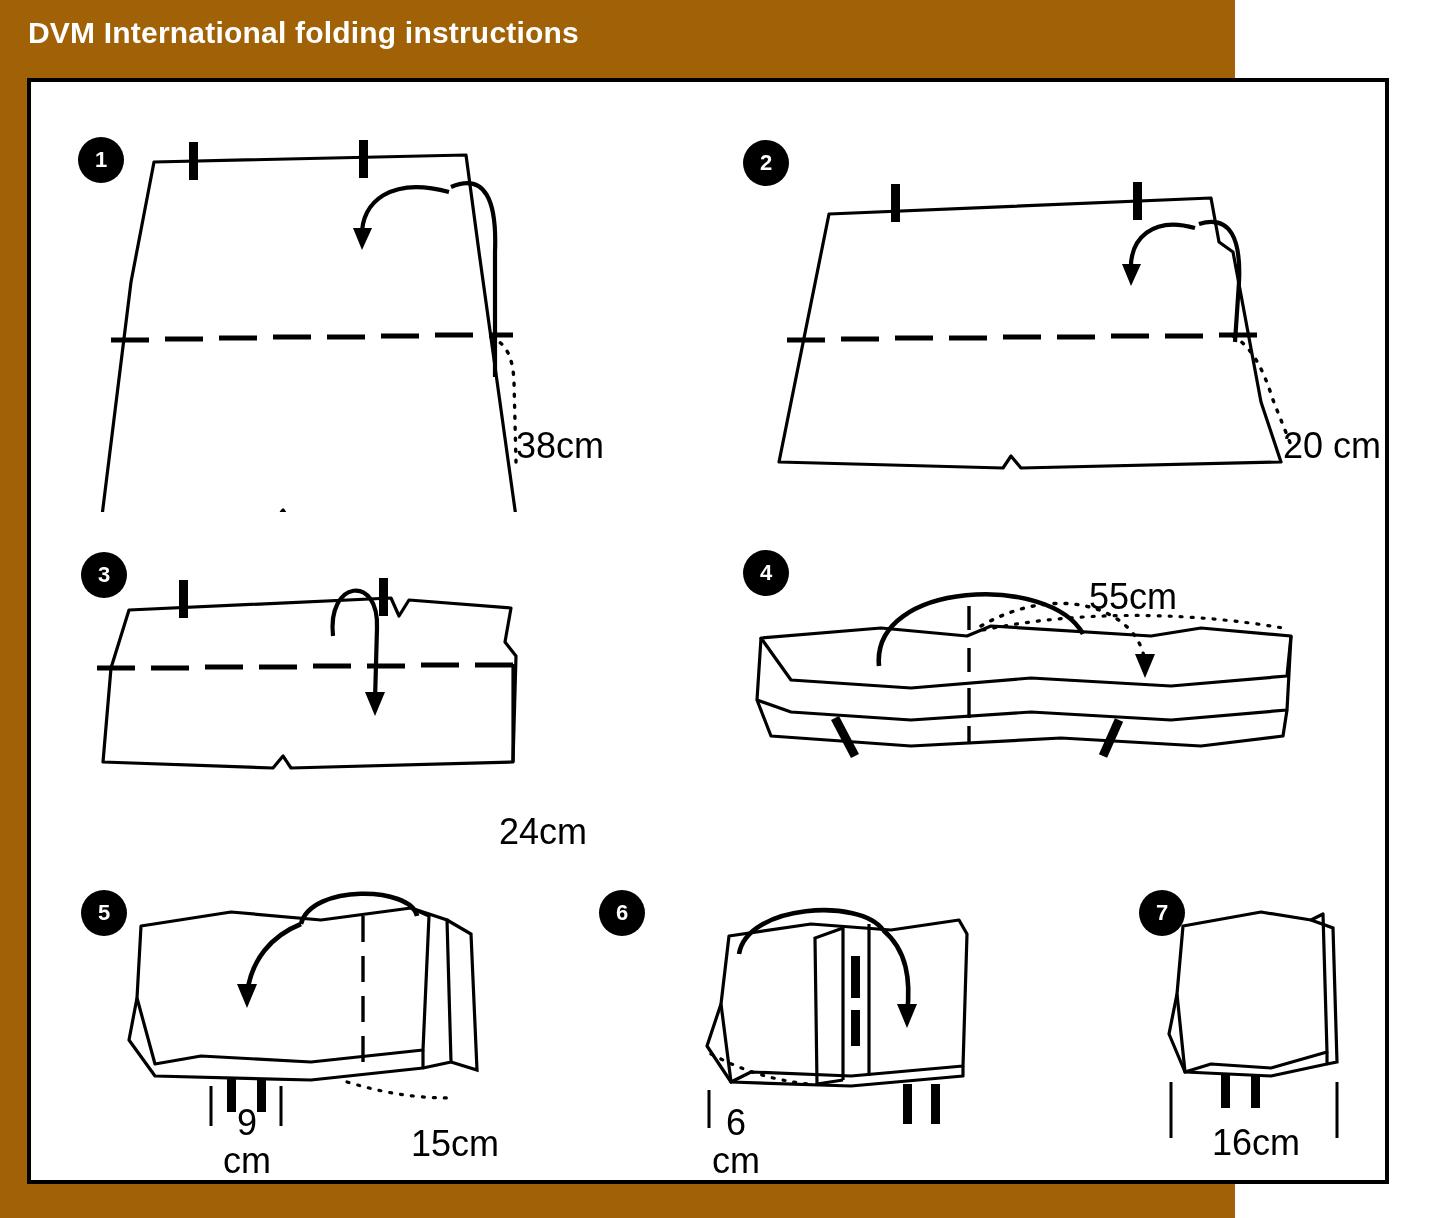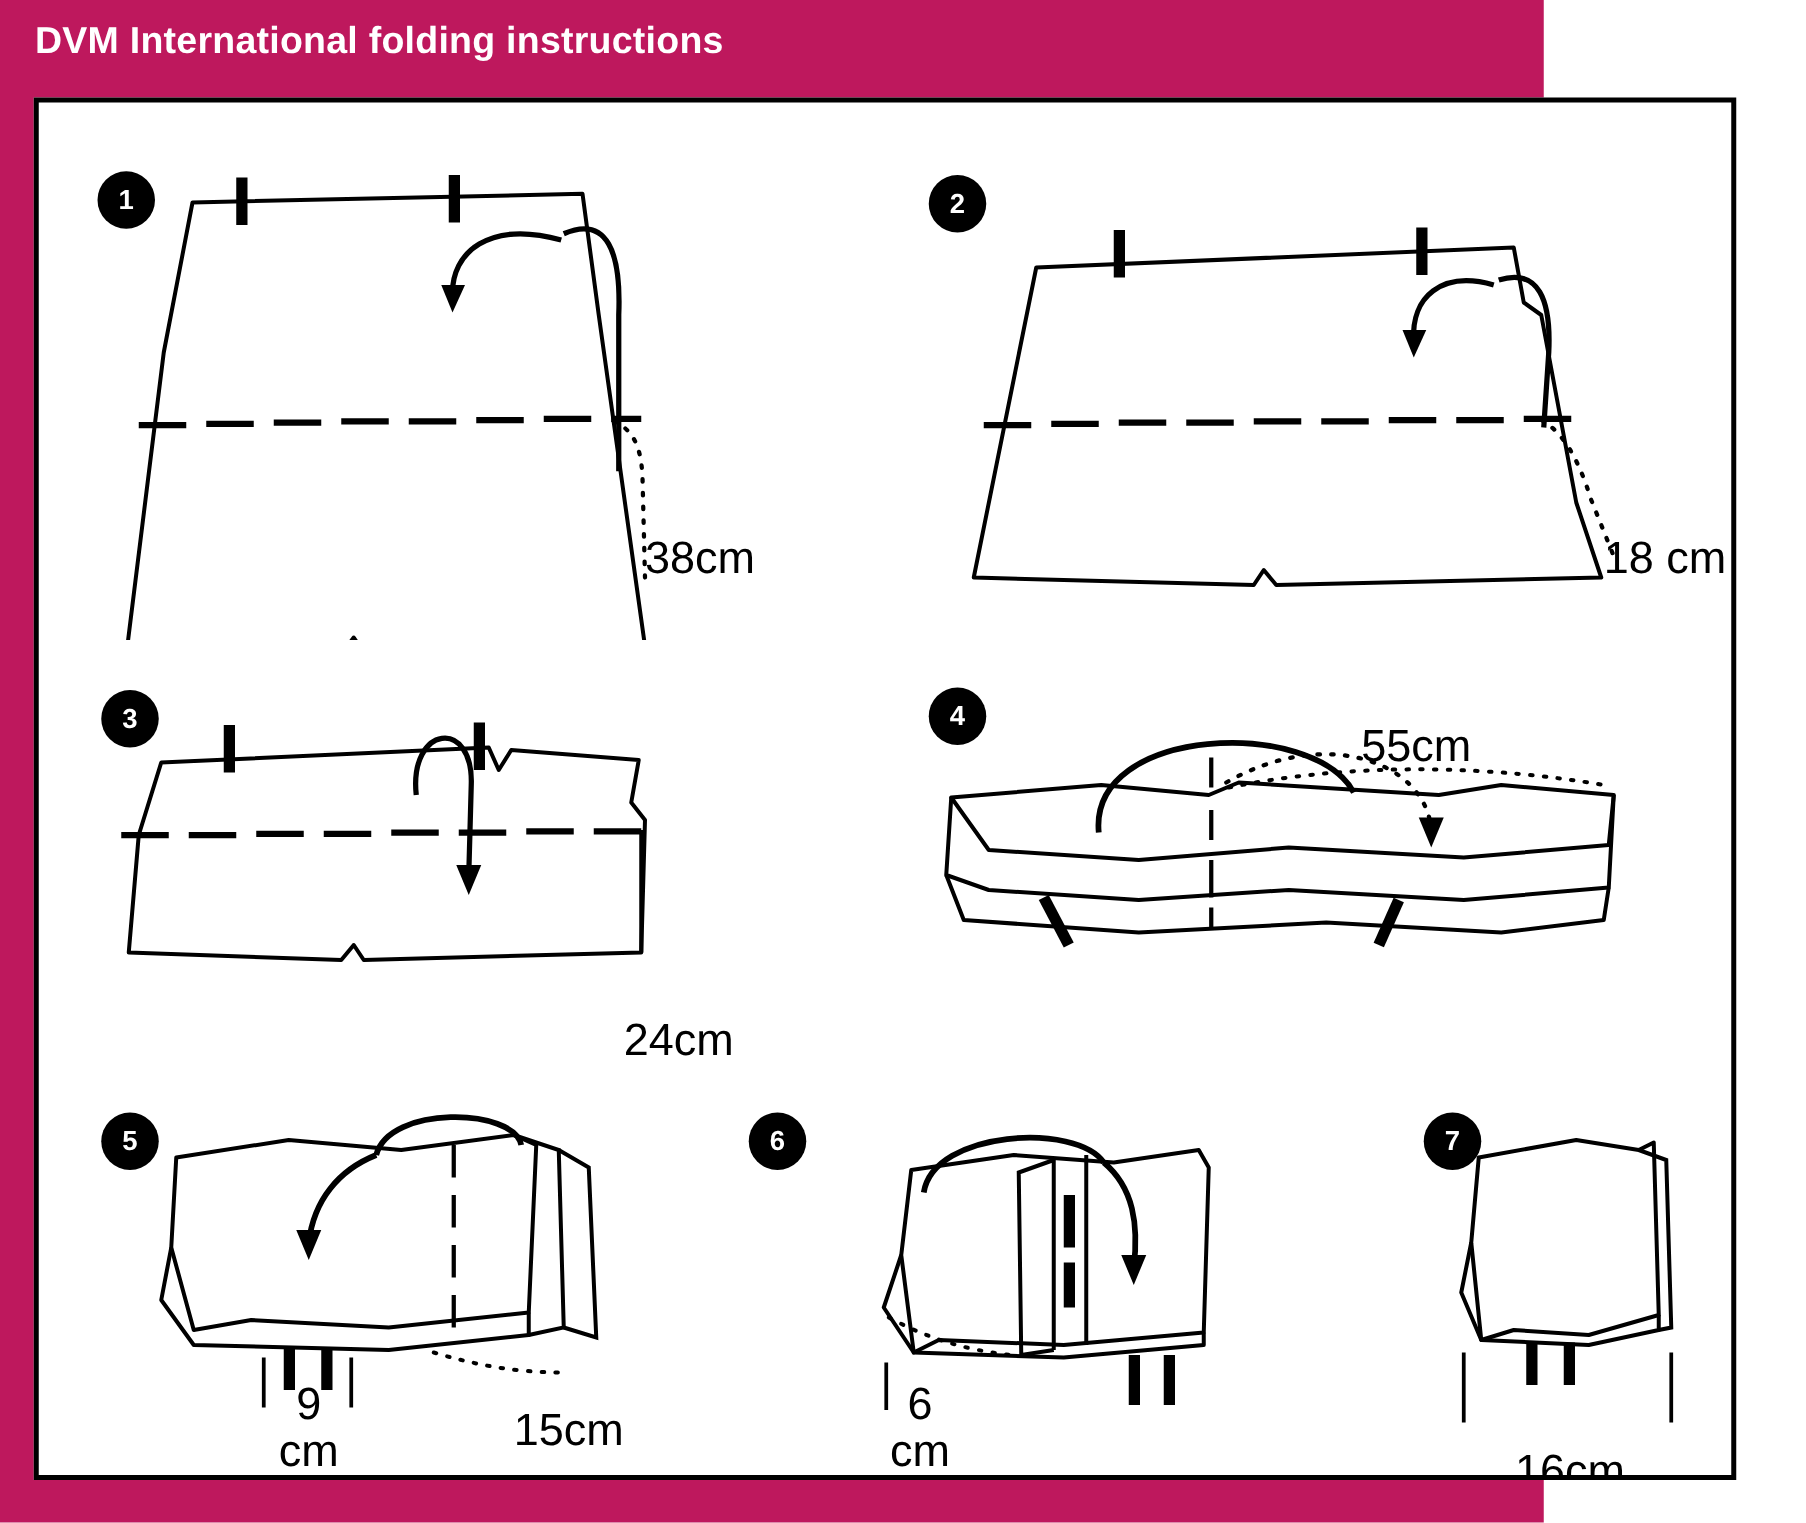--- a/index.html
+++ b/index.html
@@ -10,21 +10,21 @@
   body {
     width: 1445px;
     height: 1218px;
     font-family: "Liberation Sans", sans-serif;
     overflow: hidden;
   }
   .poster {
     position: relative;
     width: 1235px;
     height: 1218px;
-    background: #be185d;
+    background: #a16207;
     box-sizing: border-box;
   }
   .title {
     position: absolute;
     left: 28px;
     top: 16px;
     font-size: 30px;
     font-weight: bold;
     color: #ffffff;
     letter-spacing: 0.2px;
@@ -130,21 +130,21 @@
             <line x1="390" y1="204" x2="428" y2="204"></line>
             <line x1="444" y1="204" x2="482" y2="204"></line>
             <line x1="498" y1="203" x2="536" y2="203"></line>
           </g>
           <path d="M474 96 C 432 84, 408 106, 410 140" fill="none" stroke="#000" stroke-width="4.2"></path>
           <path d="M410 154 L401 132 L420 132 Z" fill="#000"></path>
           <path d="M478 92 C 510 82, 520 108, 518 150 L 514 210" fill="none" stroke="#000" stroke-width="4.2"></path>
           <path d="M512 204 C 530 214, 542 236, 552 268 L 572 318" fill="none" stroke="#000" stroke-width="3.4" stroke-dasharray="2 9" stroke-linecap="round"></path>
         </svg>
       </div>
-      <div class="dim" style="left:592px; top:345px;">18 cm</div>
+      <div class="dim" style="left:592px; top:345px;">20 cm</div>
     </div>
 
     <div class="step" style="left:0px; top:410px; width:600px; height:330px;">
       <div class="badge" style="left:50px; top:60px;">3</div>
       <div class="fig" style="left:30px; top:80px;">
         <svg width="520" height="250" viewBox="0 0 520 250">
           <path d="M68 38 L330 26 L338 44 L348 28 L450 36 L444 70 L455 84 L452 190 L230 196 L222 184 L212 196 L42 190 L50 96 Z" fill="none" stroke="#000" stroke-width="3.2" stroke-linejoin="round"></path>
           <rect x="118" y="8" width="9" height="38" fill="#000"></rect>
           <rect x="318" y="6" width="9" height="38" fill="#000"></rect>
           <g stroke="#000" stroke-width="5">
@@ -269,17 +269,17 @@
           <path d="M26 100 L18 140 L34 178 L120 182 L176 170 L176 158" fill="none" stroke="#000" stroke-width="3.2" stroke-linejoin="round"></path>
           <path d="M160 26 L182 34 L186 168 L176 170" fill="none" stroke="#000" stroke-width="3.2"></path>
 
           <rect x="70" y="180" width="9" height="34" fill="#000"></rect>
           <rect x="100" y="180" width="9" height="34" fill="#000"></rect>
 
           <line x1="20" y1="188" x2="20" y2="244" stroke="#000" stroke-width="3"></line>
           <line x1="186" y1="188" x2="186" y2="244" stroke="#000" stroke-width="3"></line>
         </svg>
       </div>
-      <div class="dim center" style="left:130px; top:282px; width:150px;margin-top:34px;">16cm</div>
+      <div class="dim center" style="left:130px; top:282px; width:150px;">16cm</div>
     </div>
 
   </div>
 </div>
 
 </body></html>

